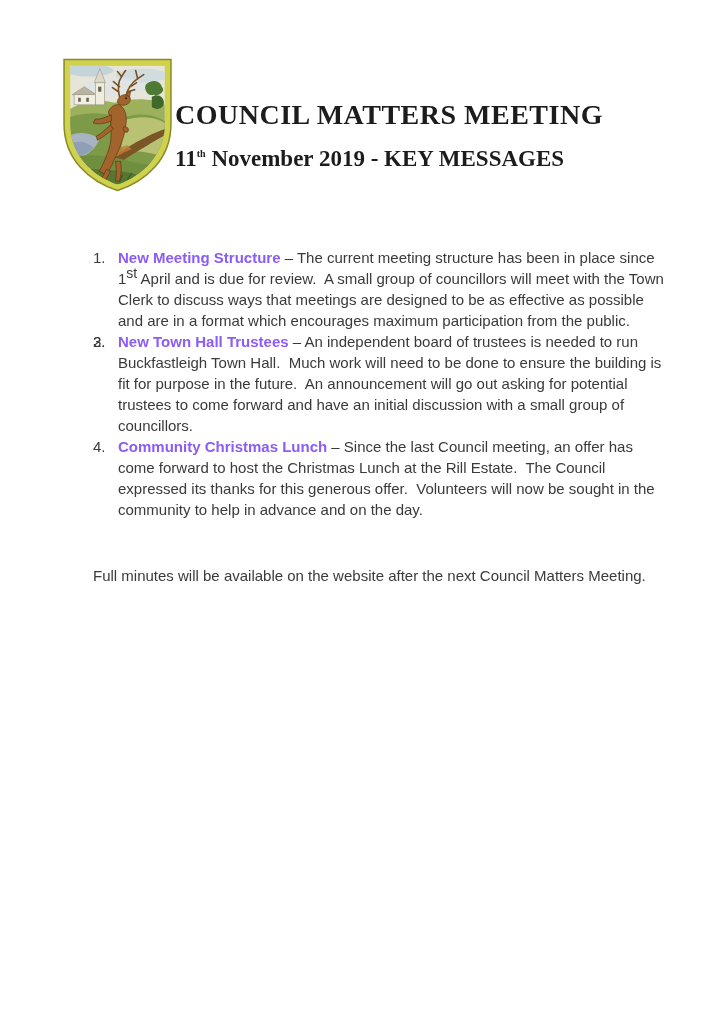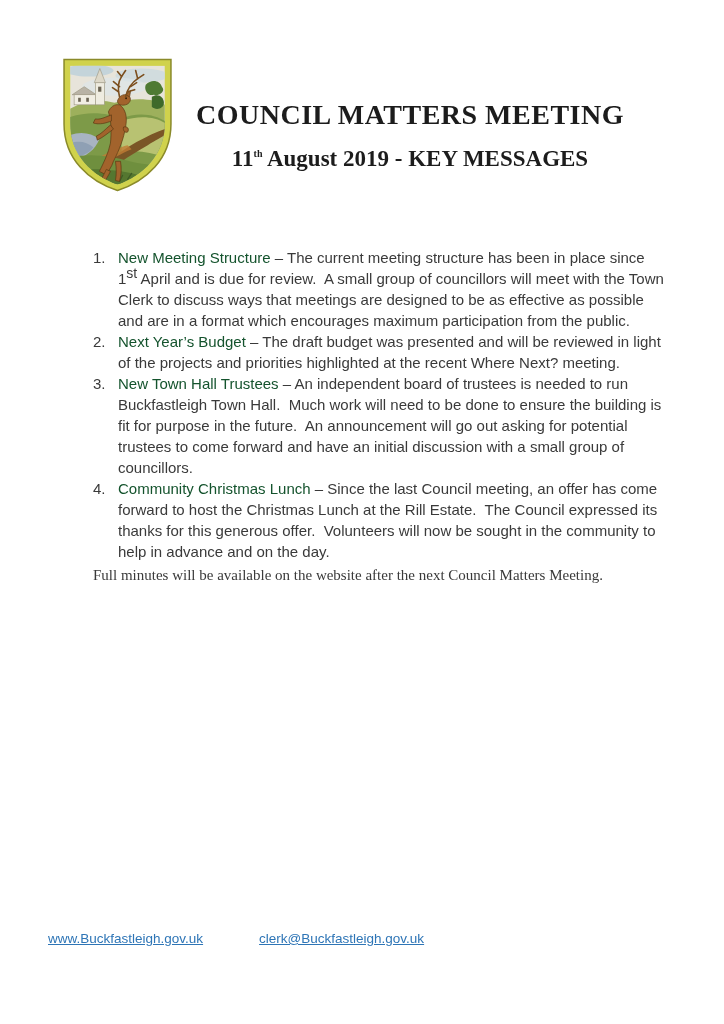--- a/index.html
+++ b/index.html
@@ -17,21 +17,21 @@
     top: 56px;
     width: 117px;
     height: 138px;
   }
   .logo svg { width: 100%; height: 100%; display: block; }
   .header-text {
     position: absolute;
     left: 175px;
     top: 98px;
     width: 470px;
-    text-align: center;
+    text-align: left;
     font-family: "Liberation Serif", serif;
     color: #1c1c1c;
   }
   .title {
     font-size: 28px;
     font-weight: bold;
     letter-spacing: 0.5px;
     line-height: 34px;
   }
   .subtitle {
@@ -45,34 +45,33 @@
     position: absolute;
     left: 93px;
     top: 247px;
     width: 574px;
     font-size: 15px;
     line-height: 21px;
     color: #3a3a3a;
   }
   .item { position: relative; padding-left: 25px; }
   .item .num { position: absolute; left: 0; top: 0; }
-  .item b { font-weight: normal; color: #14532d; }
+  .item b { font-weight: bold; color: #8b5cf6; }
   .body { white-space: pre-wrap; }
   .sup { font-size: 14px; vertical-align: super; line-height: 0; }
   .closing {
     position: absolute;
     left: 93px;
     top: 565px;
     width: 574px;
     margin: 0;
     font-size: 15px;
     line-height: 21px;
     color: #3a3a3a;
     white-space: pre-wrap;
-    font-family: Liberation Serif, serif;
   }
   .footer {
     position: absolute;
     left: 48px;
     top: 928px;
     width: 630px;
     font-size: 13.5px;
     line-height: 19px;
     color: #2b2b2b;
   }
@@ -147,39 +146,36 @@
           <path d="M62,20 L58,15 M62,20 L66,14 M60,30 L54,25 M59,35 L53,31"></path>
           <path d="M66,40 C68,32 72,26 78,22"></path>
           <path d="M78,22 L84,18 M78,22 L76,14 M71,30 L77,26 M68,35 L75,33"></path>
         </g>
       </g>
     </svg>
   </div>
 
   <div class="header-text">
     <div class="title">COUNCIL MATTERS MEETING</div>
-    <div class="subtitle"><span>11</span><sup>th</sup><span class="body"> August 2019 - KEY MESSAGES</span></div>
+    <div class="subtitle"><span>11</span><sup>th</sup><span class="body"> November 2019 - KEY MESSAGES</span></div>
   </div>
 
   <div class="list">
     <div class="item">
       <span class="num">1.</span><span><b>New Meeting Structure</b><span class="body"> – The current meeting structure has been in place since 1</span><sup class="sup">st</sup><span class="body"> April and is due for review.  A small group of councillors will meet with the Town Clerk to discuss ways that meetings are designed to be as effective as possible and are in a format which encourages maximum participation from the public.</span></span>
     </div>
     <div class="item">
-      <span class="num">2.</span><span><b>Next Year’s Budget</b><span class="body"> – The draft budget was presented and will be reviewed in light of the projects and priorities highlighted at the recent Where Next? meeting.</span><sup class="sup"></sup><span class="body"></span></span>
+      <span class="num">2.</span>
     </div>
     <div class="item">
       <span class="num">3.</span><span><b>New Town Hall Trustees</b><span class="body"> – An independent board of trustees is needed to run Buckfastleigh Town Hall.  Much work will need to be done to ensure the building is fit for purpose in the future.  An announcement will go out asking for potential trustees to come forward and have an initial discussion with a small group of councillors.</span><sup class="sup"></sup><span class="body"></span></span>
     </div>
     <div class="item">
       <span class="num">4.</span><span><b>Community Christmas Lunch</b><span class="body"> – Since the last Council meeting, an offer has come forward to host the Christmas Lunch at the Rill Estate.  The Council expressed its thanks for this generous offer.  Volunteers will now be sought in the community to help in advance and on the day.</span><sup class="sup"></sup><span class="body"></span></span>
     </div>
   </div>
 
   <p class="closing">Full minutes will be available on the website after the next Council Matters Meeting.</p>
 
   <div class="footer">
-    <div class="links">
-      <a>www.Buckfastleigh.gov.uk</a><a class="email">clerk@Buckfastleigh.gov.uk</a>
-    </div>
   </div>
 
 </div>
 
 </body></html>

